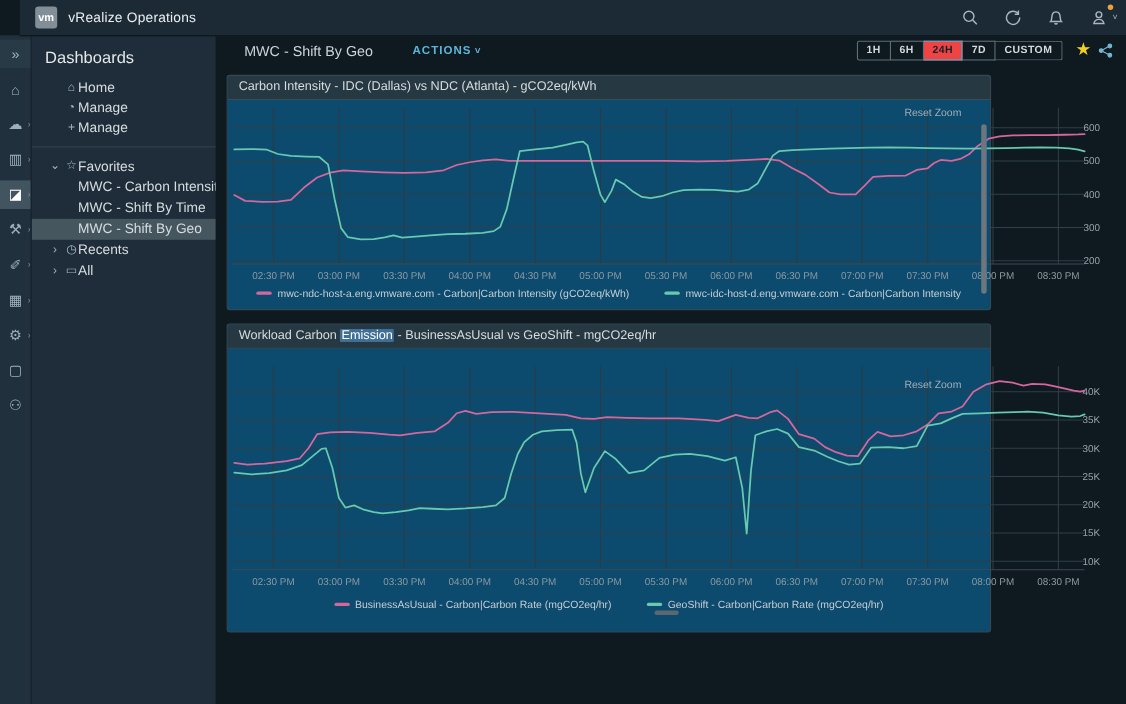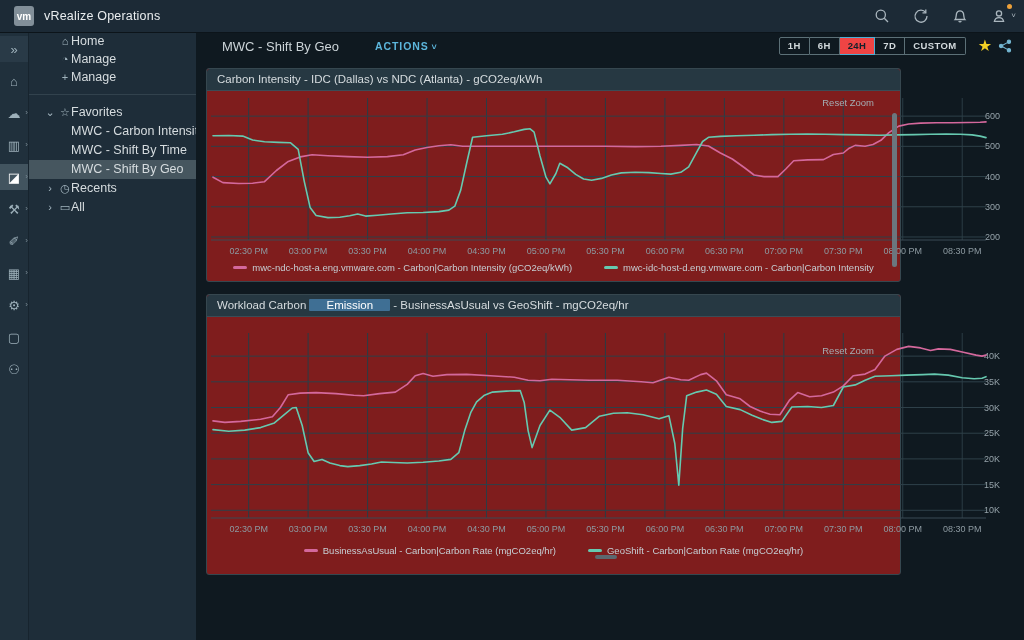--- a/index.html
+++ b/index.html
@@ -1,20 +1,20 @@
 <!DOCTYPE html>
 <html><head>
 <meta charset="utf-8">
 <style>
   html,body{margin:0;padding:0;background:#0a1116;}
   .app{position:relative;width:1024px;height:640px;overflow:hidden;background:#0f1920;
        font-family:"Liberation Sans","DejaVu Sans",sans-serif;color:#cfd6da;-webkit-font-smoothing:antialiased;}
 
   
-  .topbar{position:absolute;top:0;left:0;right:0;height:32px;background:#1c2a36;display:flex;align-items:center;z-index:9;border-bottom:1px solid #0c141a;}
+  .topbar{position:absolute;top:0;left:18px;right:0;height:32px;background:#1c2a36;display:flex;align-items:center;z-index:9;border-bottom:1px solid #0c141a;}
   .logo{width:20px;height:20px;background:#828f99;border-radius:3px;color:#fff;font-size:10px;font-weight:bold;
         display:flex;align-items:center;justify-content:center;margin:0 10px 0 14px;}
   .app-title{font-size:12.5px;color:#e9edef;letter-spacing:.2px;}
   .topbar-icons{margin-left:auto;display:flex;align-items:center;gap:21px;padding-right:16px;}
   .tb-btn{position:relative;width:18px;height:18px;display:flex;align-items:center;justify-content:center;cursor:pointer;}
   .tb-btn svg{stroke:#aab6be;fill:none;stroke-width:1.3;}
   .notif-dot{position:absolute;top:-3px;right:-4px;width:5px;height:5px;border-radius:50%;background:#eda13a;}
   .user-caret{position:absolute;right:-8px;top:4px;font-size:8px;color:#aab6be;}
 
   
@@ -45,26 +45,26 @@
   .rng{height:16px;line-height:16px;padding:0 8px;font-size:9.5px;font-weight:bold;color:#d3dadd;
        border:1px solid #5c7077;border-left:none;cursor:pointer;letter-spacing:.4px;}
   .rng:first-child{border-left:1px solid #5c7077;border-radius:2px 0 0 2px;margin-left:23px;}
   .rng:last-child{border-radius:0 2px 2px 0;}
   .rng.active{background:#ef4444;border-color:#4badd3;color:#13212b;}
   .fav-star{color:#f3cf24;font-size:16px;margin:0 6px 0 12px;cursor:pointer;line-height:16px;}
   .share-btn{margin-right:12px;cursor:pointer;display:flex;align-items:center;}
   .share-btn svg{stroke:#74b7d2;fill:#74b7d2;}
 
   
-  .panel{position:absolute;left:10px;width:695px;background:#7f1d1d;border:1px solid #36474f;border-radius:3px;box-sizing:border-box;}
+  .panel{position:absolute;left:10px;width:695px;background:#0c4a6e;border:1px solid #36474f;border-radius:3px;box-sizing:border-box;}
   #panel1{top:36px;height:214px;}
   #panel2{top:262px;height:281px;}
   .panel-header{height:21px;background:#263842;border-bottom:1px solid #3a4c56;border-radius:3px 3px 0 0;
                 font-size:11.5px;color:#d6dcdf;line-height:21px;padding-left:10px;white-space:nowrap;overflow:hidden;}
-  .hl{background:#3f6f94;color:#ffffff;border-radius:1px;padding:0 17px;}
+  .hl{background:#3f6f94;color:#ffffff;border-radius:1px;padding:0 1px;}
   .reset-zoom{position:absolute;right:26px;font-size:9.5px;color:#a4aeb4;cursor:pointer;z-index:3;}
   #panel1 .reset-zoom{top:28px;}
   #panel2 .reset-zoom{top:50px;}
   svg.chart{position:absolute;left:2px;display:block;}
   #chart0{top:23px;}
   #chart1{top:24px;}
   .legend{position:absolute;left:0;right:0;display:flex;justify-content:center;gap:32px;font-size:9.5px;color:#c6ced3;}
   #panel1 .legend{top:193px;}
   #panel2 .legend{top:250px;}
   .lg-item{cursor:pointer;white-space:nowrap;}
@@ -147,20 +147,21 @@
       </div>
     <div class="rail-item">
         <span>▢</span>
       </div>
     <div class="rail-item">
         <span>⚇</span>
       </div>
   </nav>
 
   <aside class="sidebar">
+    <div class="sb-title">Dashboards</div>
     <div class="sb-item">
       <span class="sb-ico">⌂</span>
       <span>Home</span>
     </div>
     <div class="sb-item">
       <span class="sb-ico">◔</span>
       <span>Manage</span>
     </div>
     <div class="sb-item">
       <span class="sb-ico">+</span>

